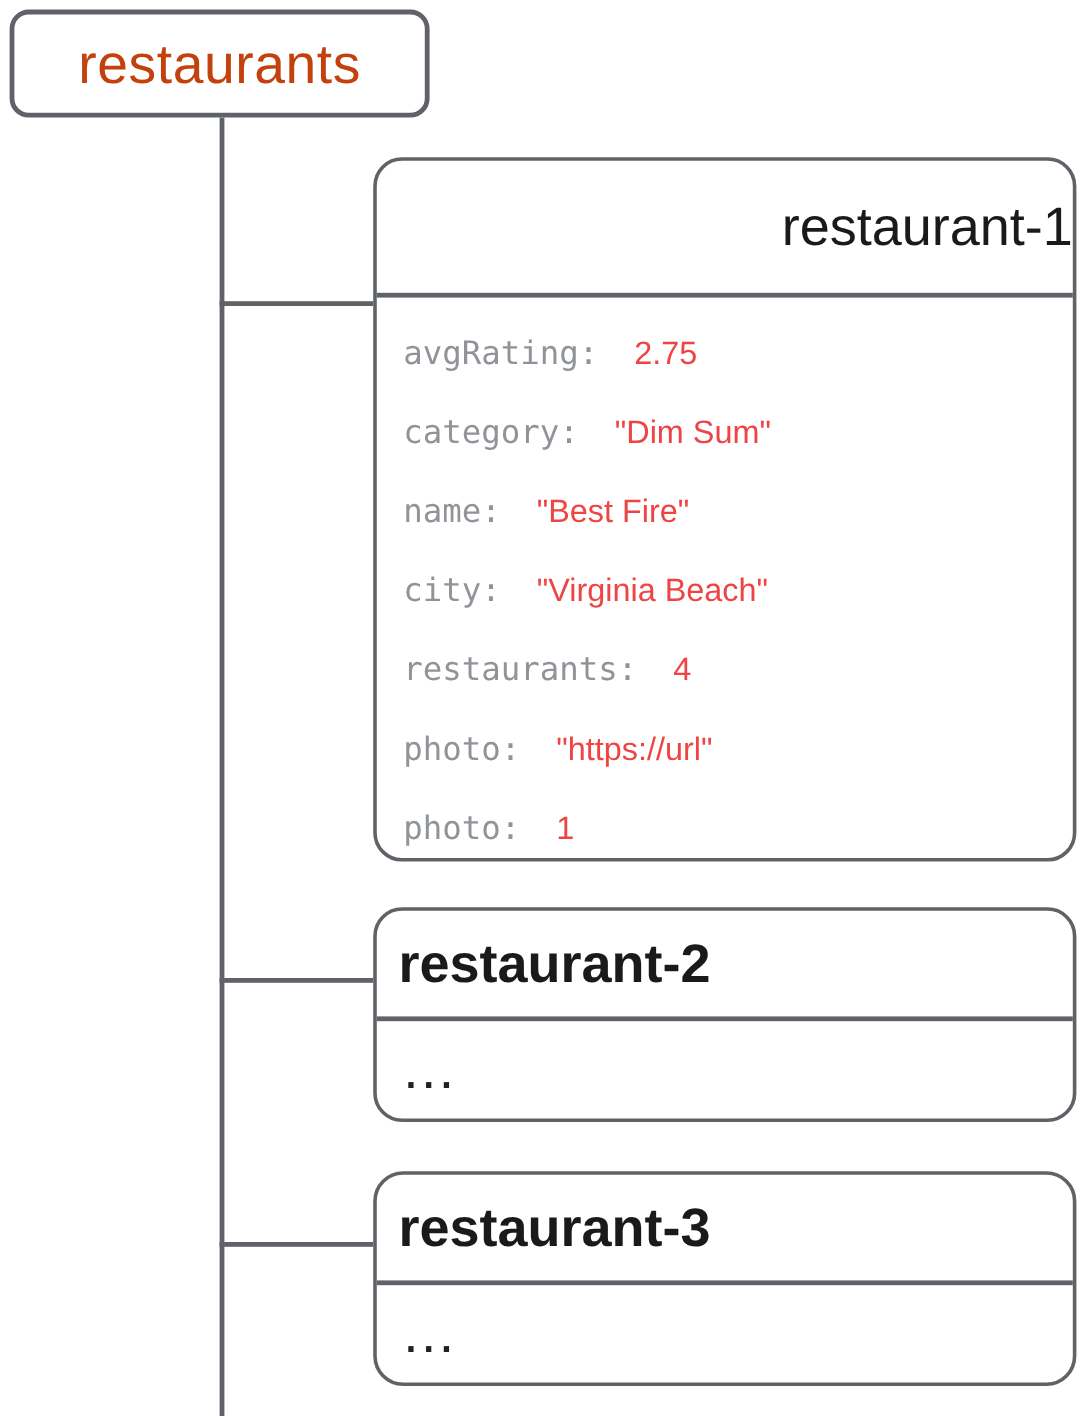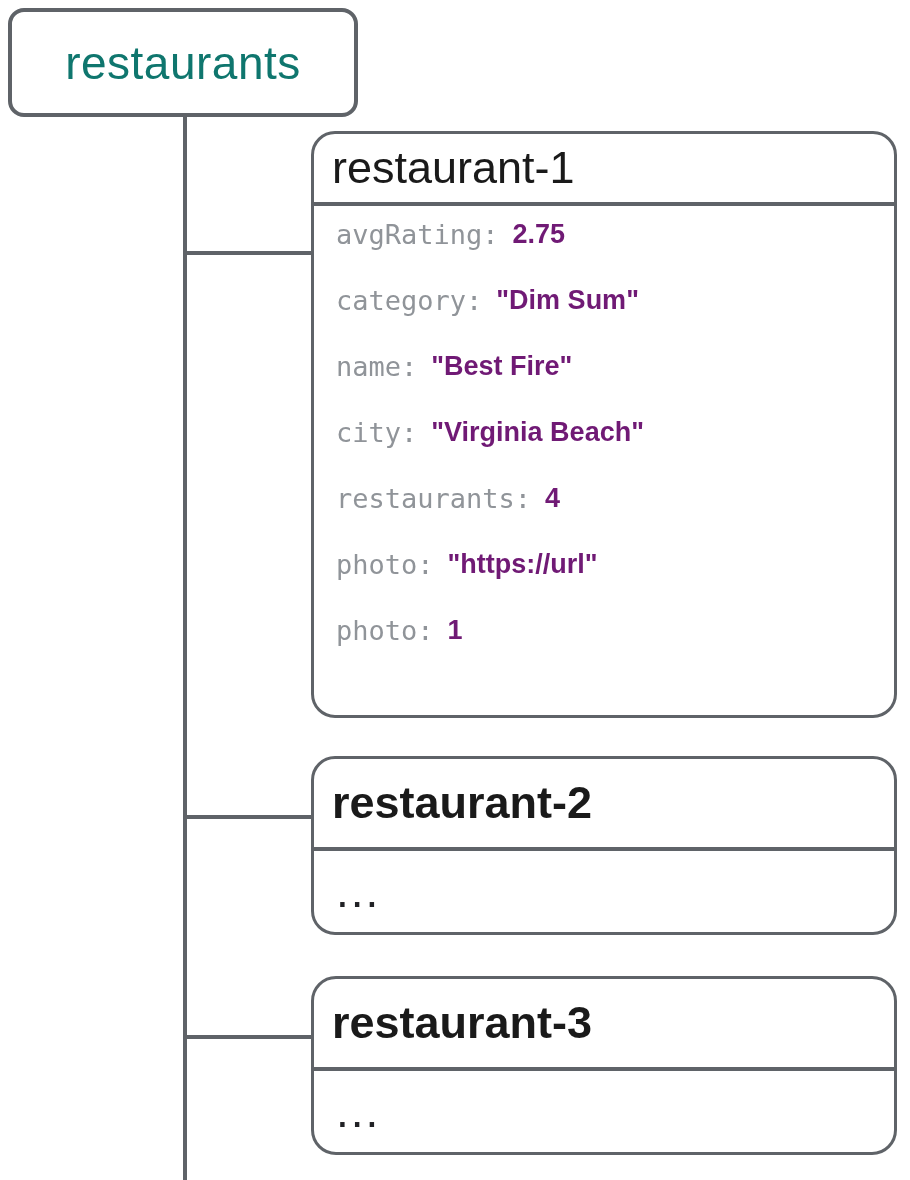--- a/index.html
+++ b/index.html
@@ -34,30 +34,30 @@
   .branch-1 { top: 251px; }
   .branch-2 { top: 815px; }
   .branch-3 { top: 1035px; }
 
   
   .root-node {
     position: absolute;
     left: 8px;
     top: 8px;
     width: 350px;
-    height: 109px;
+    height: 90px;
     box-sizing: border-box;
     border: 4px solid #5f6368;
     border-radius: 16px;
     background: #ffffff;
     display: flex;
     align-items: center;
     justify-content: center;
     font-size: 46px;
-    color: #0f766e;
+    color: #c2410c;
     letter-spacing: 0.5px;
   }
 
   
   .doc-card {
     position: absolute;
     left: 311px;
     width: 586px;
     box-sizing: border-box;
     border: 3px solid #5f6368;
@@ -70,42 +70,42 @@
 
   .card-header {
     display: flex;
     align-items: center;
     padding-left: 18px;
     border-bottom: 4px solid #5f6368;
     font-size: 45px;
     color: #1a1a1a;
     box-sizing: border-box;
   }
-  .card-1 .card-header { height: 72px; }
+  .card-1 .card-header { height: 114px; justify-content: flex-end; }
   .card-2 .card-header, .card-3 .card-header { height: 92px; font-weight: bold; }
 
   .card-body {
     padding: 13px 0 0 22px;
   }
   .field-row {
     height: 66px;
     display: flex;
-    align-items: flex-start;
+    align-items: center;
+    gap: 16px;
   }
   .field-key {
     font-family: "DejaVu Sans Mono", "Liberation Mono", monospace;
     font-size: 27px;
     color: #909499;
     white-space: pre;
   }
   .field-value {
     font-size: 27px;
-    color: #701a75;
+    color: #ef4444;
     margin-left: 14px;
-    font-weight: bold;
   }
   .ellipsis-body {
     height: 80px;
     display: flex;
     align-items: center;
     padding-left: 22px;
     font-size: 46px;
     letter-spacing: 2px;
     color: #202124;
   }

